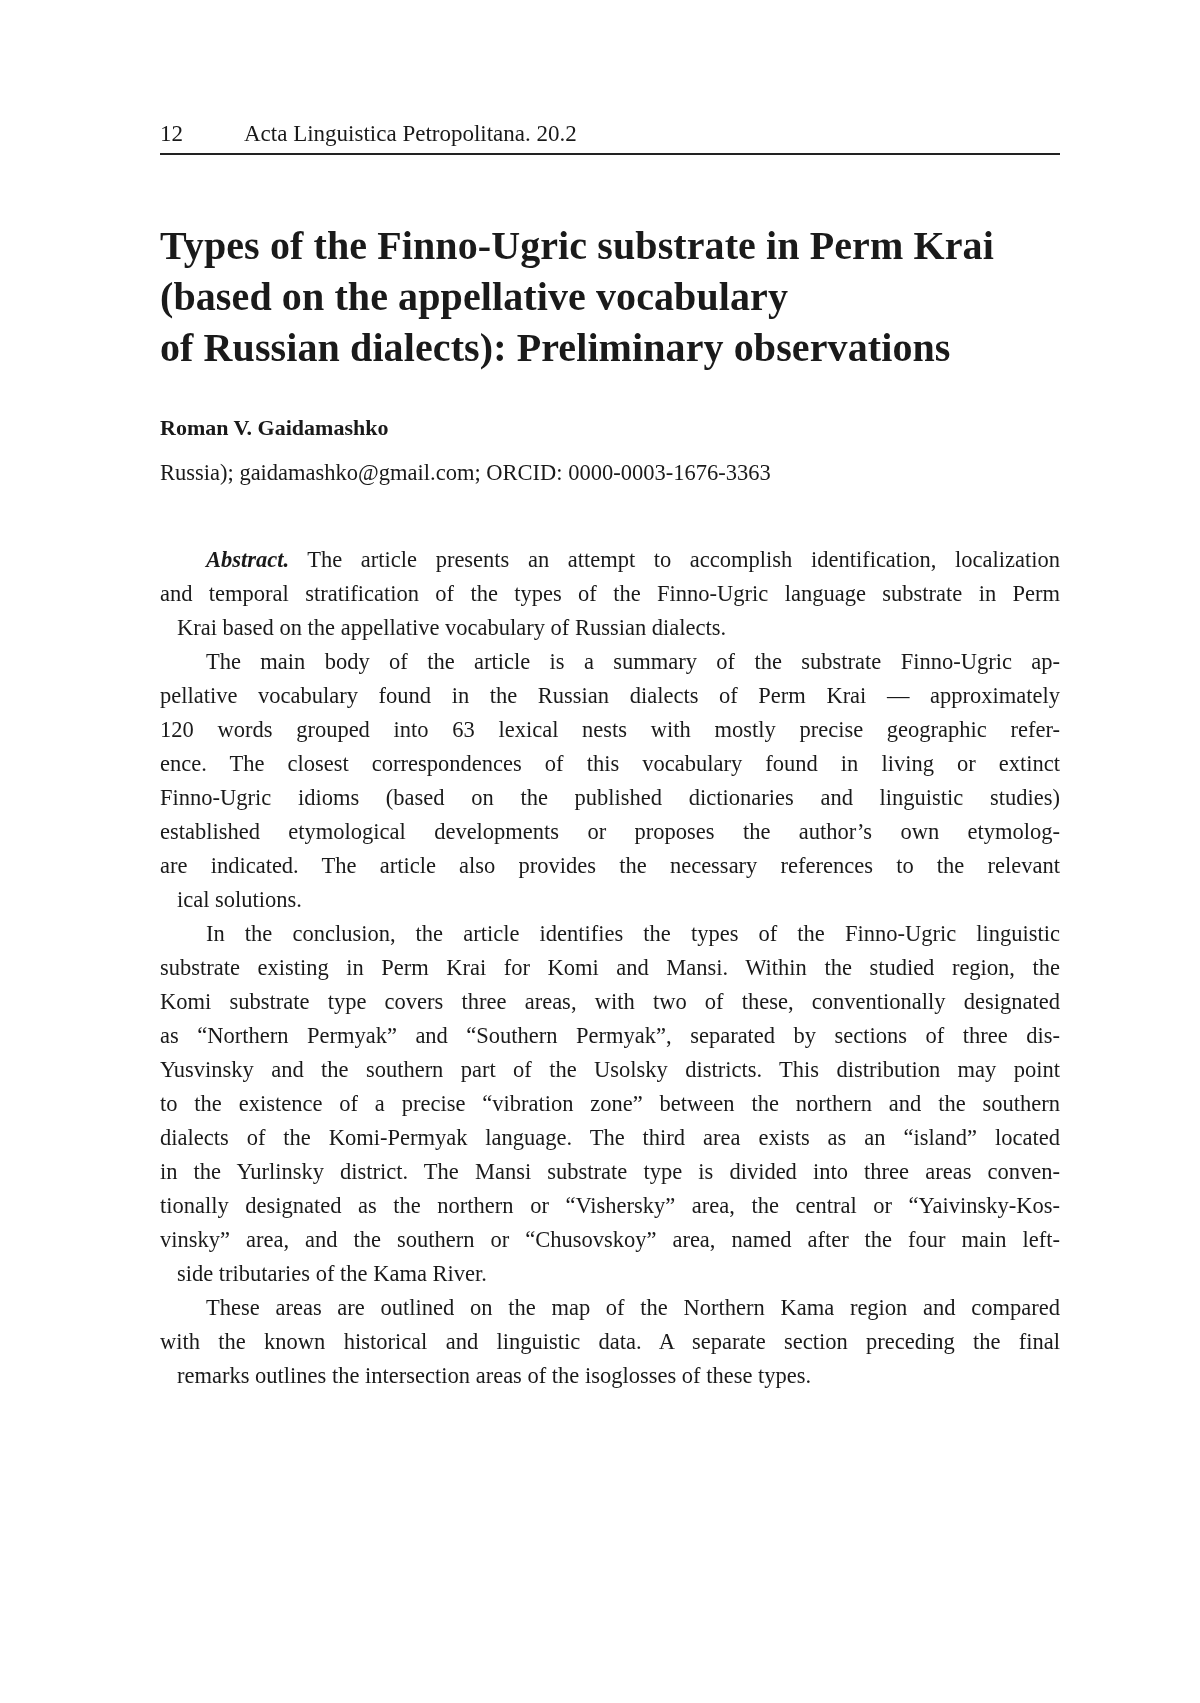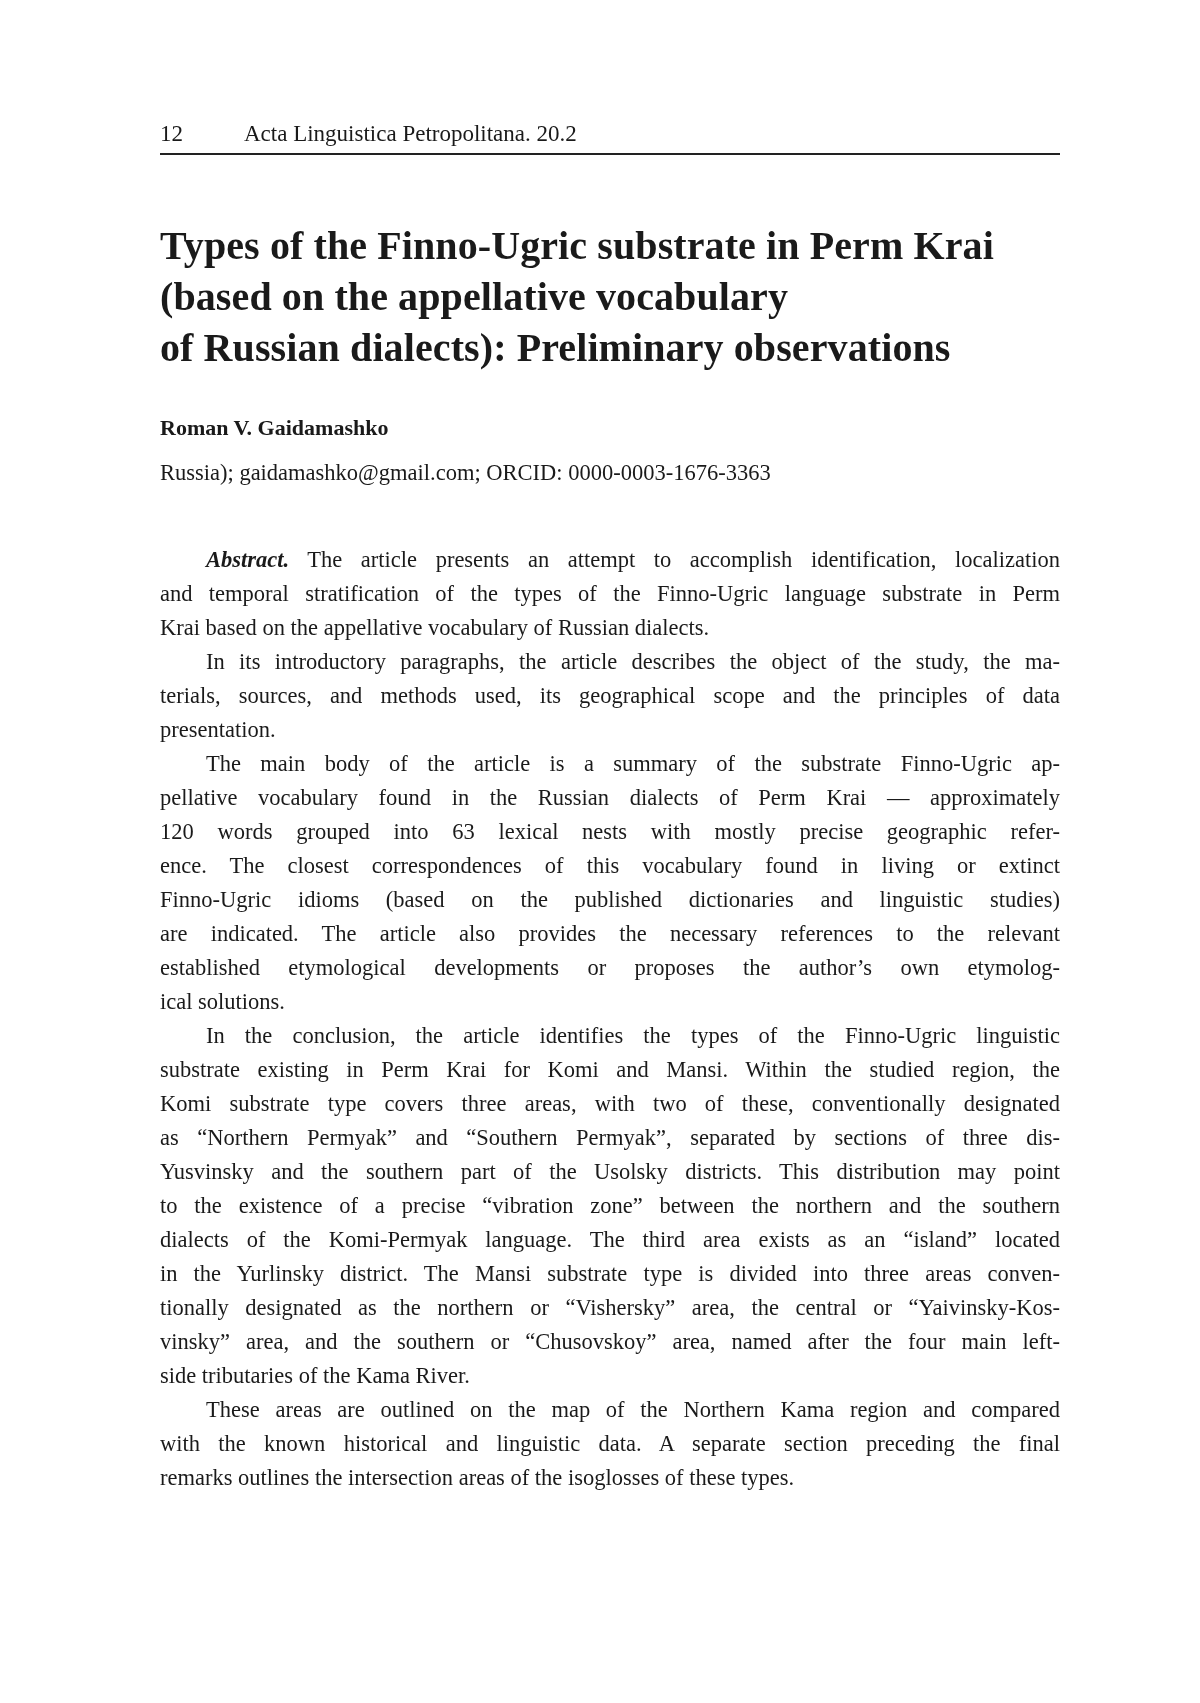--- a/index.html
+++ b/index.html
@@ -76,20 +76,21 @@
   }
   .abstract .line {
     display: block;
     white-space: nowrap;
     text-align: justify;
     text-align-last: justify;
     height: 34px;
   }
   .abstract .line.last {
     text-align-last: left;
+    margin-left: 17px;
   }
   .abstract .line.indent {
     padding-left: 46px;
   }
   .abstract .label {
     font-weight: bold;
     font-style: italic;
   }
 </style>
 </head>
@@ -114,34 +115,29 @@
   </div>
 
   <div class="abstract">
 
     <div>
       <span class="line indent"><span class="label">Abstract.</span> <span>The article presents an attempt to accomplish identification, localization</span></span>
       <span class="line">and temporal stratification of the types of the Finno-Ugric language substrate in Perm</span>
       <span class="line last">Krai based on the appellative vocabulary of Russian dialects.</span>
     </div>
 
-    <div>
-      <span class="line indent">In its introductory paragraphs, the article describes the object of the study, the ma-</span>
-      <span class="line">terials, sources, and methods used, its geographical scope and the principles of data</span>
-      <span class="line last">presentation.</span>
-    </div>
 
     <div>
       <span class="line indent">The main body of the article is a summary of the substrate Finno-Ugric ap-</span>
       <span class="line">pellative vocabulary found in the Russian dialects of Perm Krai — approximately</span>
       <span class="line">120 words grouped into 63 lexical nests with mostly precise geographic refer-</span>
       <span class="line">ence. The closest correspondences of this vocabulary found in living or extinct</span>
       <span class="line">Finno-Ugric idioms (based on the published dictionaries and linguistic studies)</span>
+      <span class="line">established etymological developments or proposes the author’s own etymolog-</span>
       <span class="line">are indicated. The article also provides the necessary references to the relevant</span>
-      <span class="line">established etymological developments or proposes the author’s own etymolog-</span>
       <span class="line last">ical solutions.</span>
     </div>
 
     <div>
       <span class="line indent">In the conclusion, the article identifies the types of the Finno-Ugric linguistic</span>
       <span class="line">substrate existing in Perm Krai for Komi and Mansi. Within the studied region, the</span>
       <span class="line">Komi substrate type covers three areas, with two of these, conventionally designated</span>
       <span class="line">as “Northern Permyak” and “Southern Permyak”, separated by sections of three dis-</span>
       <span class="line">Yusvinsky and the southern part of the Usolsky districts. This distribution may point</span>
       <span class="line">to the existence of a precise “vibration zone” between the northern and the southern</span>

